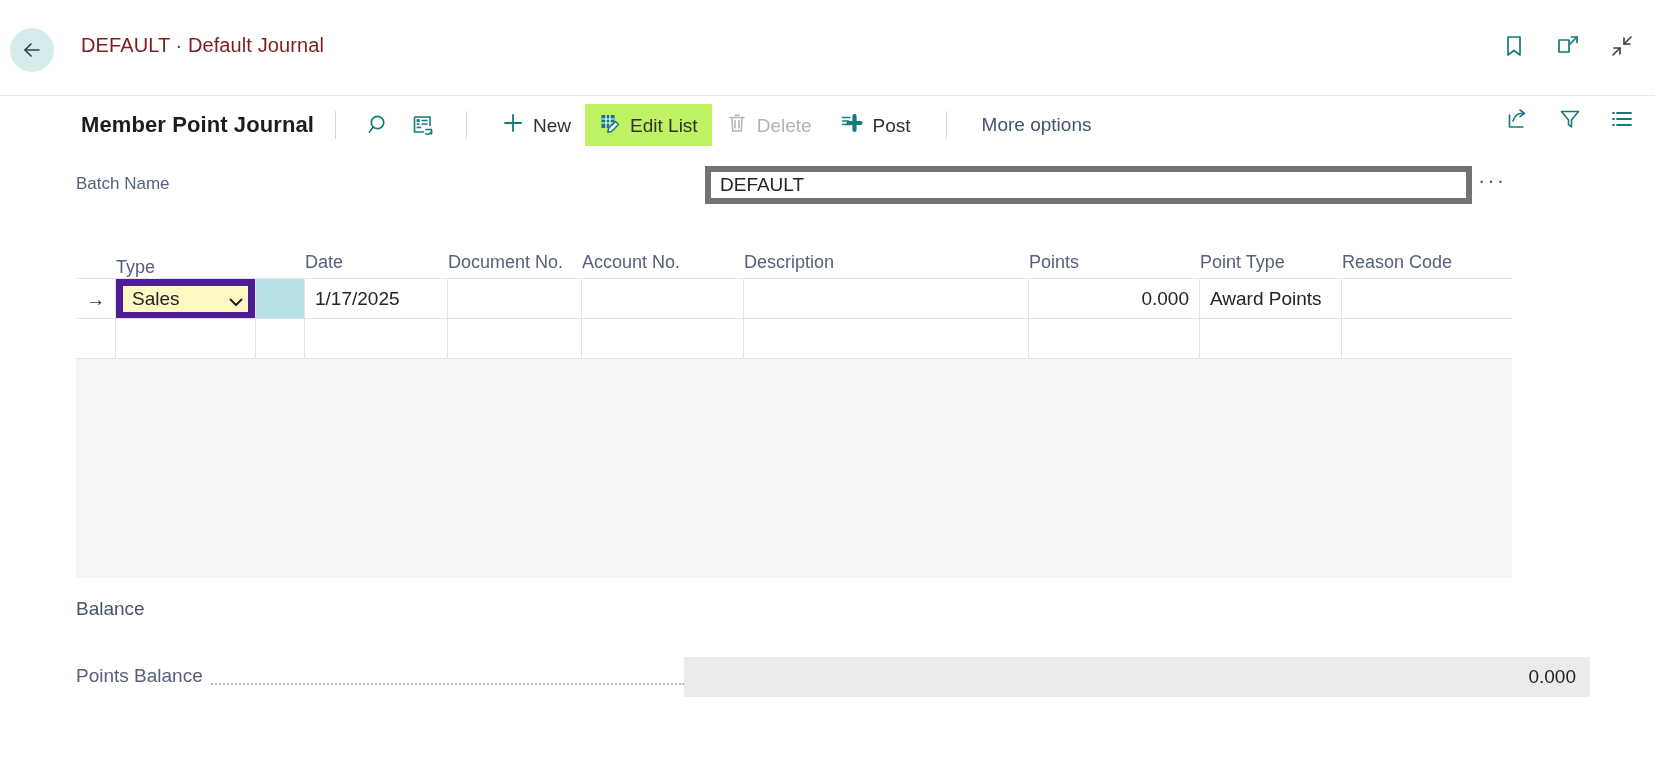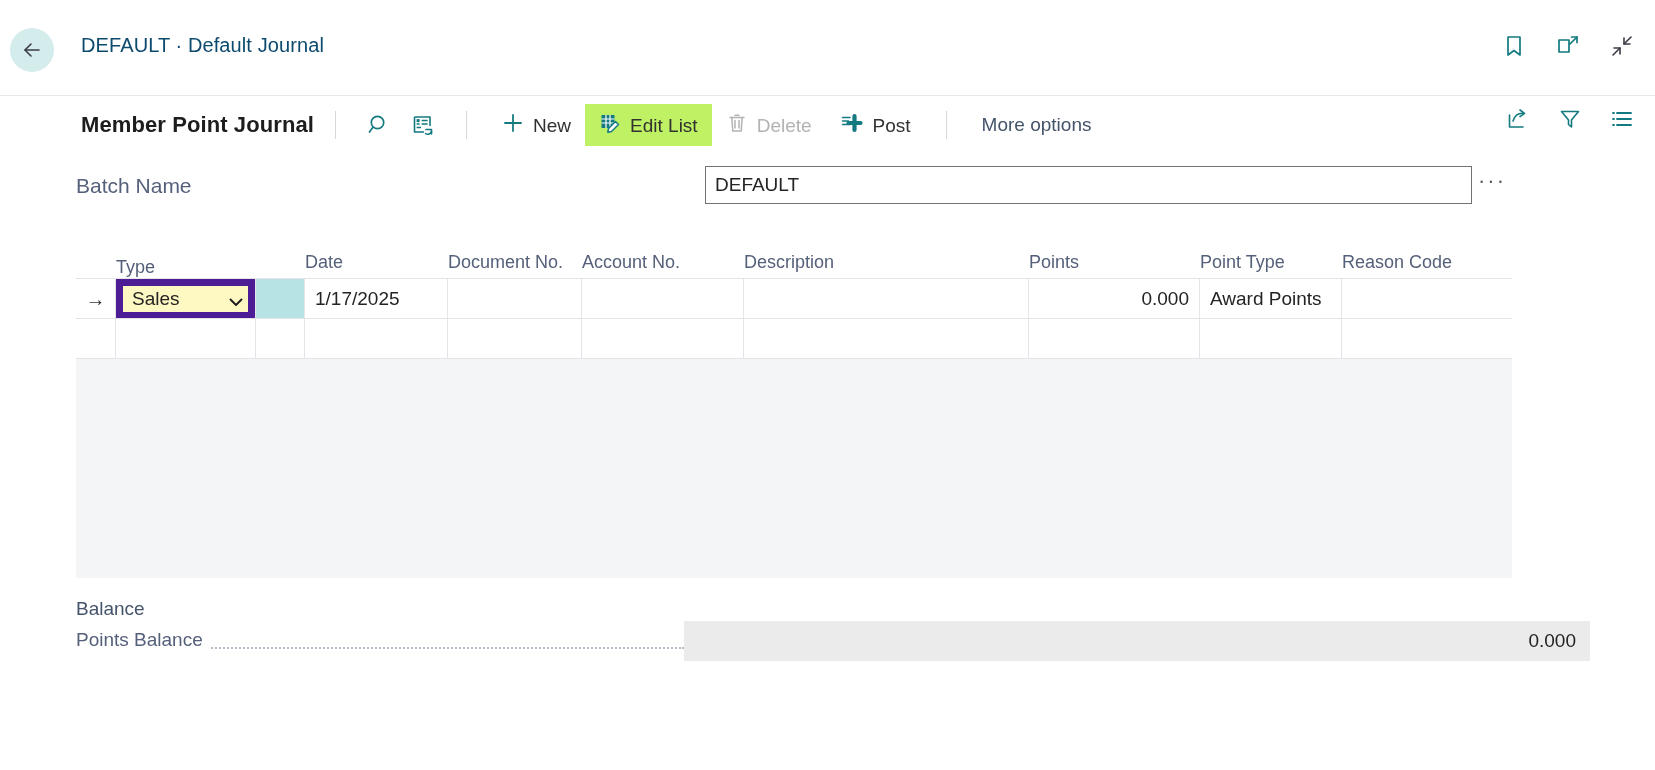--- a/index.html
+++ b/index.html
@@ -24,21 +24,21 @@
     border-radius: 50%;
     background: #d5ecec;
     display: flex; align-items: center; justify-content: center;
     cursor: pointer;
   }
   .back-btn svg { display: block; }
   .breadcrumb {
     position: absolute;
     left: 81px; top: 34px;
     font-size: 20px;
-    color: #0c4a6e;
+    color: #7f1d1d;
     letter-spacing: .1px;
     white-space: nowrap;
   }
   .topbar-icons {
     position: absolute;
     right: 20px; top: 33px;
     display: flex; align-items: center; gap: 28px;
   }
   .ticon { width: 26px; height: 26px; display: flex; align-items: center; justify-content: center; cursor: pointer; }
 
@@ -96,28 +96,28 @@
   }
 
   
   .batch-row {
     position: relative;
     height: 66px;
   }
   .batch-label {
     position: absolute;
     left: 76px; top: 20px;
-    font-size: 21px;
+    font-size: 17px;
     color: #55607a;
   }
   .batch-input {
     position: absolute;
     left: 705px; top: 12px;
     width: 767px; height: 38px;
-    border: 1px solid #737373;
+    border: 6px solid #737373;
     background: #fff;
     font-family: "Liberation Sans", sans-serif;
     font-size: 19px;
     color: #252423;
     padding: 0 9px;
     outline: none;
   }
   .batch-ellipsis {
     position: absolute;
     left: 1478px; top: 14px;
@@ -201,21 +201,21 @@
   
   .balance-head {
     position: absolute;
     left: 76px; top: 598px;
     font-size: 19px;
     font-weight: 400;
     color: #44546a;
   }
   .pb-row {
     position: absolute;
-    left: 76px; top: 621px;
+    left: 76px; top: 657px;
     width: 1514px;
     height: 40px;
   }
   .pb-label {
     position: absolute; left: 0; top: 8px;
     font-size: 19px; color: #55607a;
     background: #fff; padding-right: 6px; z-index: 2;
   }
   .pb-dots {
     position: absolute;

